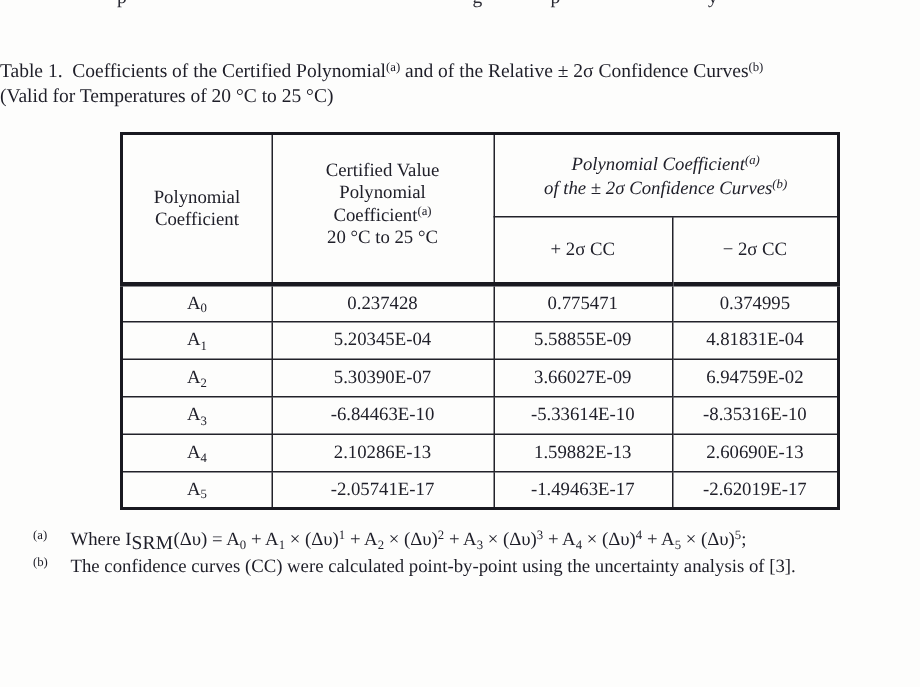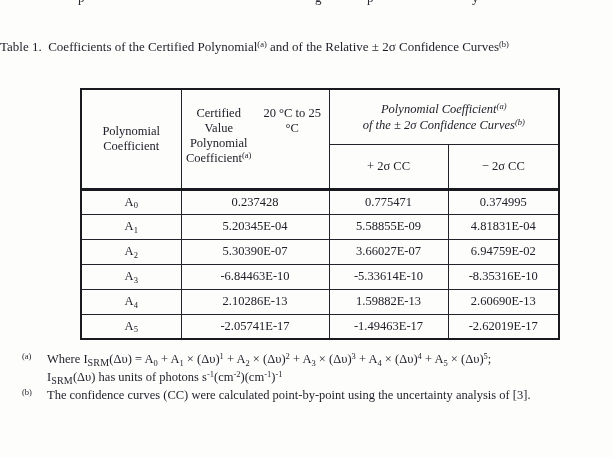--- a/index.html
+++ b/index.html
@@ -6,21 +6,21 @@
   html,body { width:613px; height:458px; }
   body {
     position:relative;
     background:#fdfdfc;
     color:#21212a;
     font-family:"Liberation Serif", serif;
     overflow:hidden;
   }
   .sup { font-size:8.5px; position:relative; top:-4px; line-height:0; }
   .sub { font-size:8.5px; position:relative; top:2.5px; line-height:0; }
-  .sc  { font-size:10px; letter-spacing:.2px; }
+  .sc  { font-size:13px; letter-spacing:.2px; }
   .b   { font-weight:bold; }
 
   
   .cutline { position:absolute; top:0; left:0; width:613px; height:6px; overflow:hidden; }
   .cutline span { position:absolute; top:-10px; font-size:13px; color:#2a2a33; }
 
   
   .title {
     position:absolute; top:17px; left:0; width:540px;
     text-align:left; font-size:13px; line-height:16.5px; color:#1e1e28;margin-top:22px;
@@ -43,21 +43,21 @@
   tr.hdr1 { height:55px; }
   tr.hdr2 { height:45px; }
   tr.datarow { height:25px;margin-top:39px; }
   td.corner {
     vertical-align:top; padding-top:10px; line-height:15px;
   }
   td.certcol {
     vertical-align:top; padding:0;
   }
   .certwrap {
-    height:100%; display:flex; flex-direction:row;
+    height:100%; display:flex; flex-direction:column;
     justify-content:space-between; padding:7px 0 13px 0; line-height:15px;
   }
   .spanhdr { line-height:16px;font-style:italic; }
 
   
   .footnotes {
     position:absolute; left:22px; top:350px; width:578px;
     font-size:12.5px; line-height:18px; color:#1e1e28;
   }
   .fnpara { position:relative; margin-left:25px; }
@@ -68,20 +68,21 @@
 
 <div class="cutline">
   <span style="left:78px">p</span>
   <span style="left:315px">g</span>
   <span style="left:367px">p</span>
   <span style="left:472px">y</span>
 </div>
 
 <div class="title">
   <div><span>Table 1.&nbsp; Coefficients of the Certified Polynomial</span><span class="sup">(a)</span><span> and of the Relative ± 2σ Confidence Curves</span><span class="sup">(b)</span></div>
+  <div>(Valid for Temperatures of 20 °C to 25 °C)</div>
 </div>
 
 <table class="main">
   <colgroup>
     <col style="width:100px">
       <col style="width:148px">
       <col style="width:119px">
       <col style="width:111px">
   </colgroup>
   <tbody>
@@ -118,21 +119,21 @@
   </tr>
   <tr class="datarow">
     <td><span>A</span><span class="sub">1</span></td>
     <td>5.20345E-04</td>
     <td class="bl-thick">5.58855E-09</td>
     <td>4.81831E-04</td>
   </tr>
   <tr class="datarow">
     <td><span>A</span><span class="sub">2</span></td>
     <td>5.30390E-07</td>
-    <td class="bl-thick">3.66027E-07</td>
+    <td class="bl-thick">3.66027E-09</td>
     <td>6.94759E-02</td>
   </tr>
   <tr class="datarow">
     <td><span>A</span><span class="sub">3</span></td>
     <td>-6.84463E-10</td>
     <td class="bl-thick">-5.33614E-10</td>
     <td>-8.35316E-10</td>
   </tr>
   <tr class="datarow">
     <td><span>A</span><span class="sub">4</span></td>
@@ -146,19 +147,18 @@
     <td class="bl-thick">-1.49463E-17</td>
     <td>-2.62019E-17</td>
   </tr>
 </tbody>
   </table>
 
 <div class="footnotes">
   <div class="fnpara">
     <span class="fnmarker">(a)</span>
     <div><span>Where I</span><span class="sub sc">SRM</span><span>(Δυ) = A</span><span class="sub">0</span><span> + A</span><span class="sub">1</span><span> × (Δυ)</span><span class="sup">1</span><span> + A</span><span class="sub">2</span><span> × (Δυ)</span><span class="sup">2</span><span> + A</span><span class="sub">3</span><span> × (Δυ)</span><span class="sup">3</span><span> + A</span><span class="sub">4</span><span> × (Δυ)</span><span class="sup">4</span><span> + A</span><span class="sub">5</span><span> × (Δυ)</span><span class="sup">5</span><span>;</span></div>
-    <div><span>I</span><span class="sub sc">SRM</span><span>(Δυ) has units of photons s</span><span class="sup">-1</span><span>(cm</span><span class="sup">-2</span><span>)(cm</span><span class="sup">-1</span><span>)</span><span class="sup">-1</span></div>
   </div>
   <div class="fnpara">
     <span class="fnmarker">(b)</span>
     <div>The confidence curves (CC) were calculated point-by-point using the uncertainty analysis of [3].</div>
   </div>
 </div>
 
 </body></html>

